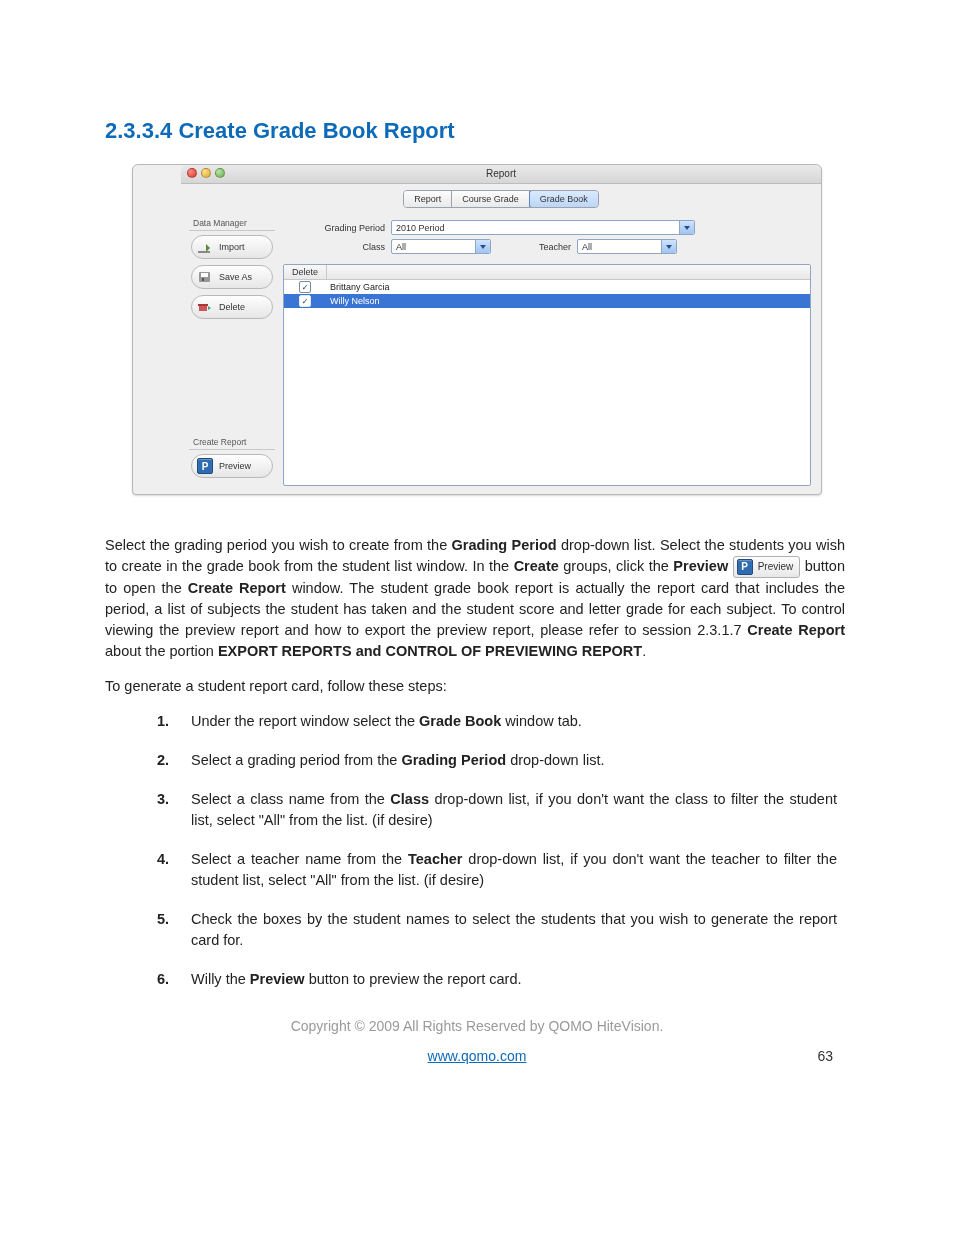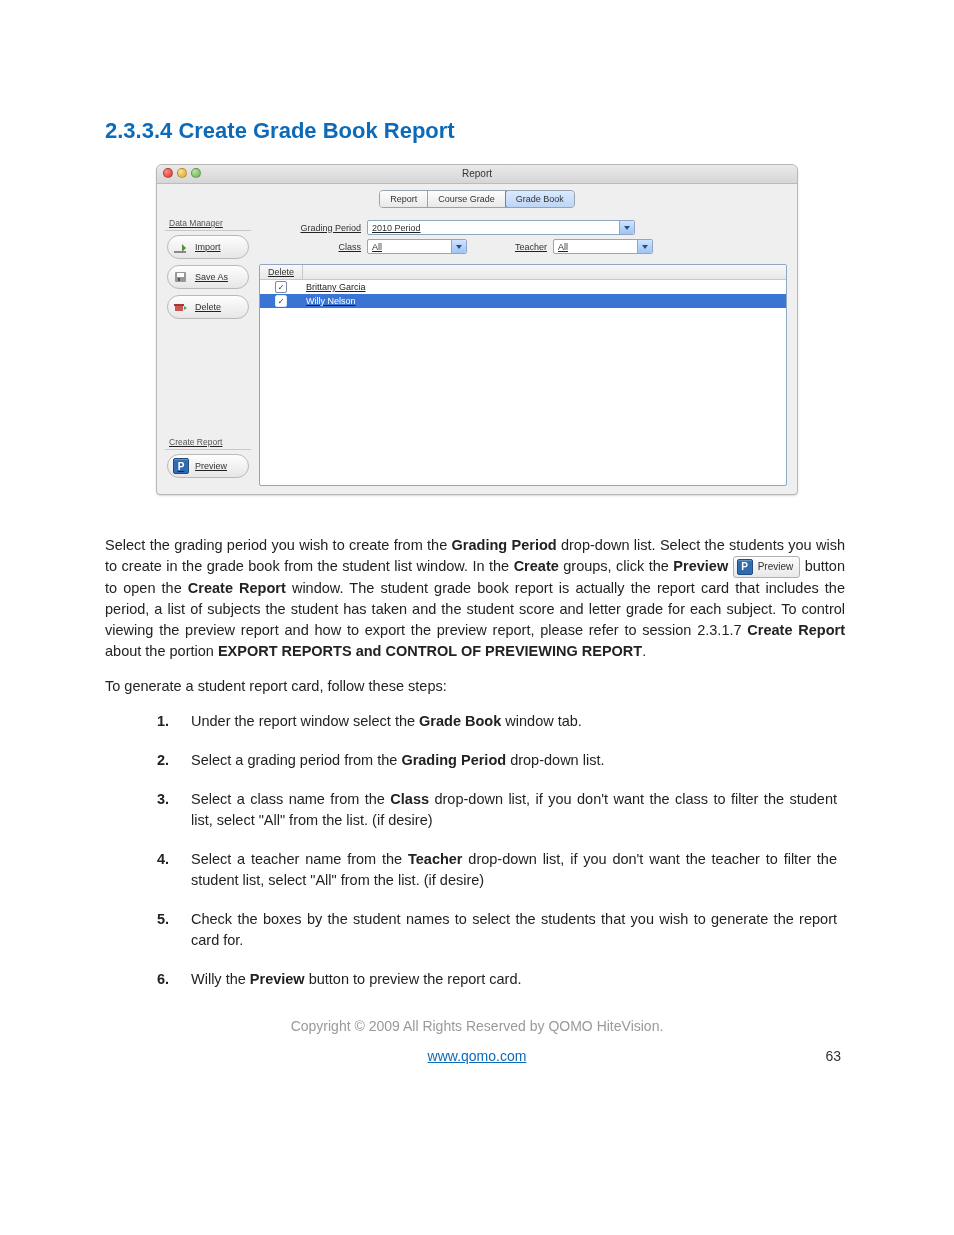--- a/index.html
+++ b/index.html
@@ -24,20 +24,21 @@
   }
   
   .win {
     width: 640px;
     margin: 10px auto 40px auto;
     border: 1px solid #b8b8b8;
     border-radius: 6px 6px 4px 4px;
     background: #efefef;
     box-shadow: 0 1px 2px rgba(0,0,0,0.15);
     font-size: 10px;
+    padding-left: 48px;
   }
   .titlebar {
     height: 18px;
     background: linear-gradient(#e9e9e9, #d6d6d6);
     border-bottom: 1px solid #bcbcbc;
     border-radius: 6px 6px 0 0;
     position: relative;
     text-align: center;
     line-height: 18px;
     color: #333;
@@ -83,21 +84,20 @@
     background: linear-gradient(#dbeaff,#bcd6f5);
     border: 1px solid #5b86c6;
     margin: -1px;
     border-radius: 3px;
     z-index: 1;
   }
   .win-body {
     display: flex;
     align-items: stretch;
     padding: 0 8px;
-    text-decoration: underline;
   }
   .sidebar {
     width: 86px;
     flex-shrink: 0;
     padding-right: 6px;
   }
   .side-group-title {
     font-size: 8.5px;
     color: #555;
     border-bottom: 1px solid #c8c8c8;
@@ -265,21 +265,21 @@
   }
   .footerline .lnk {
     position: absolute;
     left: 50%; transform: translateX(-50%);
     color: #0d6ab8;
     text-decoration: underline;
     font-size: 14px;
   }
   .footerline .pg {
     position: absolute;
-    right: 8px;
+    right: 16px;
     font-size: 14px;
     color: #333;
   }
 </style>
 </head>
 <body>
 
 <div class="page">
 
   <h2 class="section-title">2.3.3.4 Create Grade Book Report</h2>
@@ -340,21 +340,21 @@
                 <span class="p-ic">P</span>
               </span>
             <span>Preview</span>
           </div>
         </div>
 
         <div class="main">
           <div class="filters">
             <div class="frow">
               <div class="flabel" style="width:100px">Grading Period</div>
-              <div class="dd" style="width:268px">
+              <div class="dd" style="width:304px">
                 <span>2010 Period</span>
                 <span class="arrow"></span>
               </div>
             </div>
             <div class="frow">
               <div class="flabel" style="width:100px">Class</div>
               <div class="dd" style="width:100px">
                 <span>All</span>
                 <span class="arrow"></span>
               </div>

